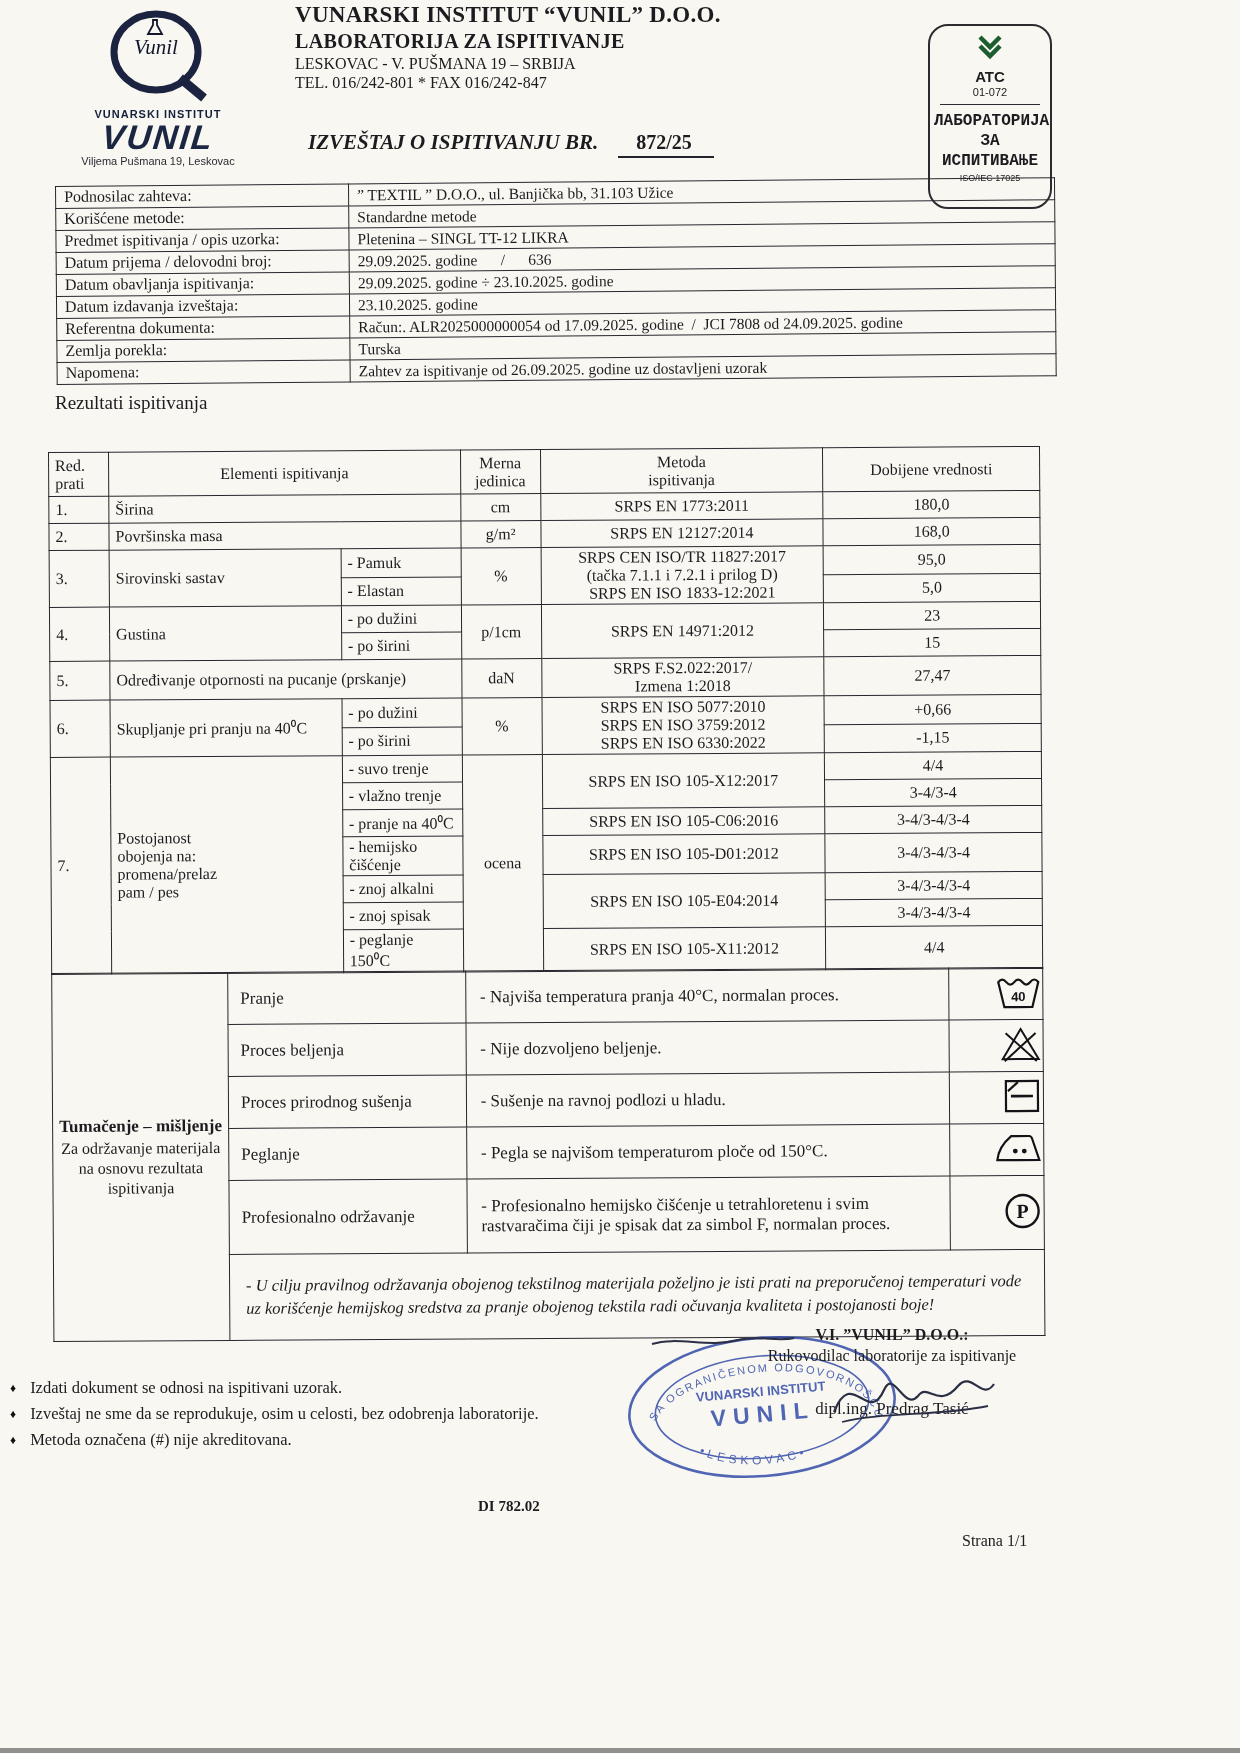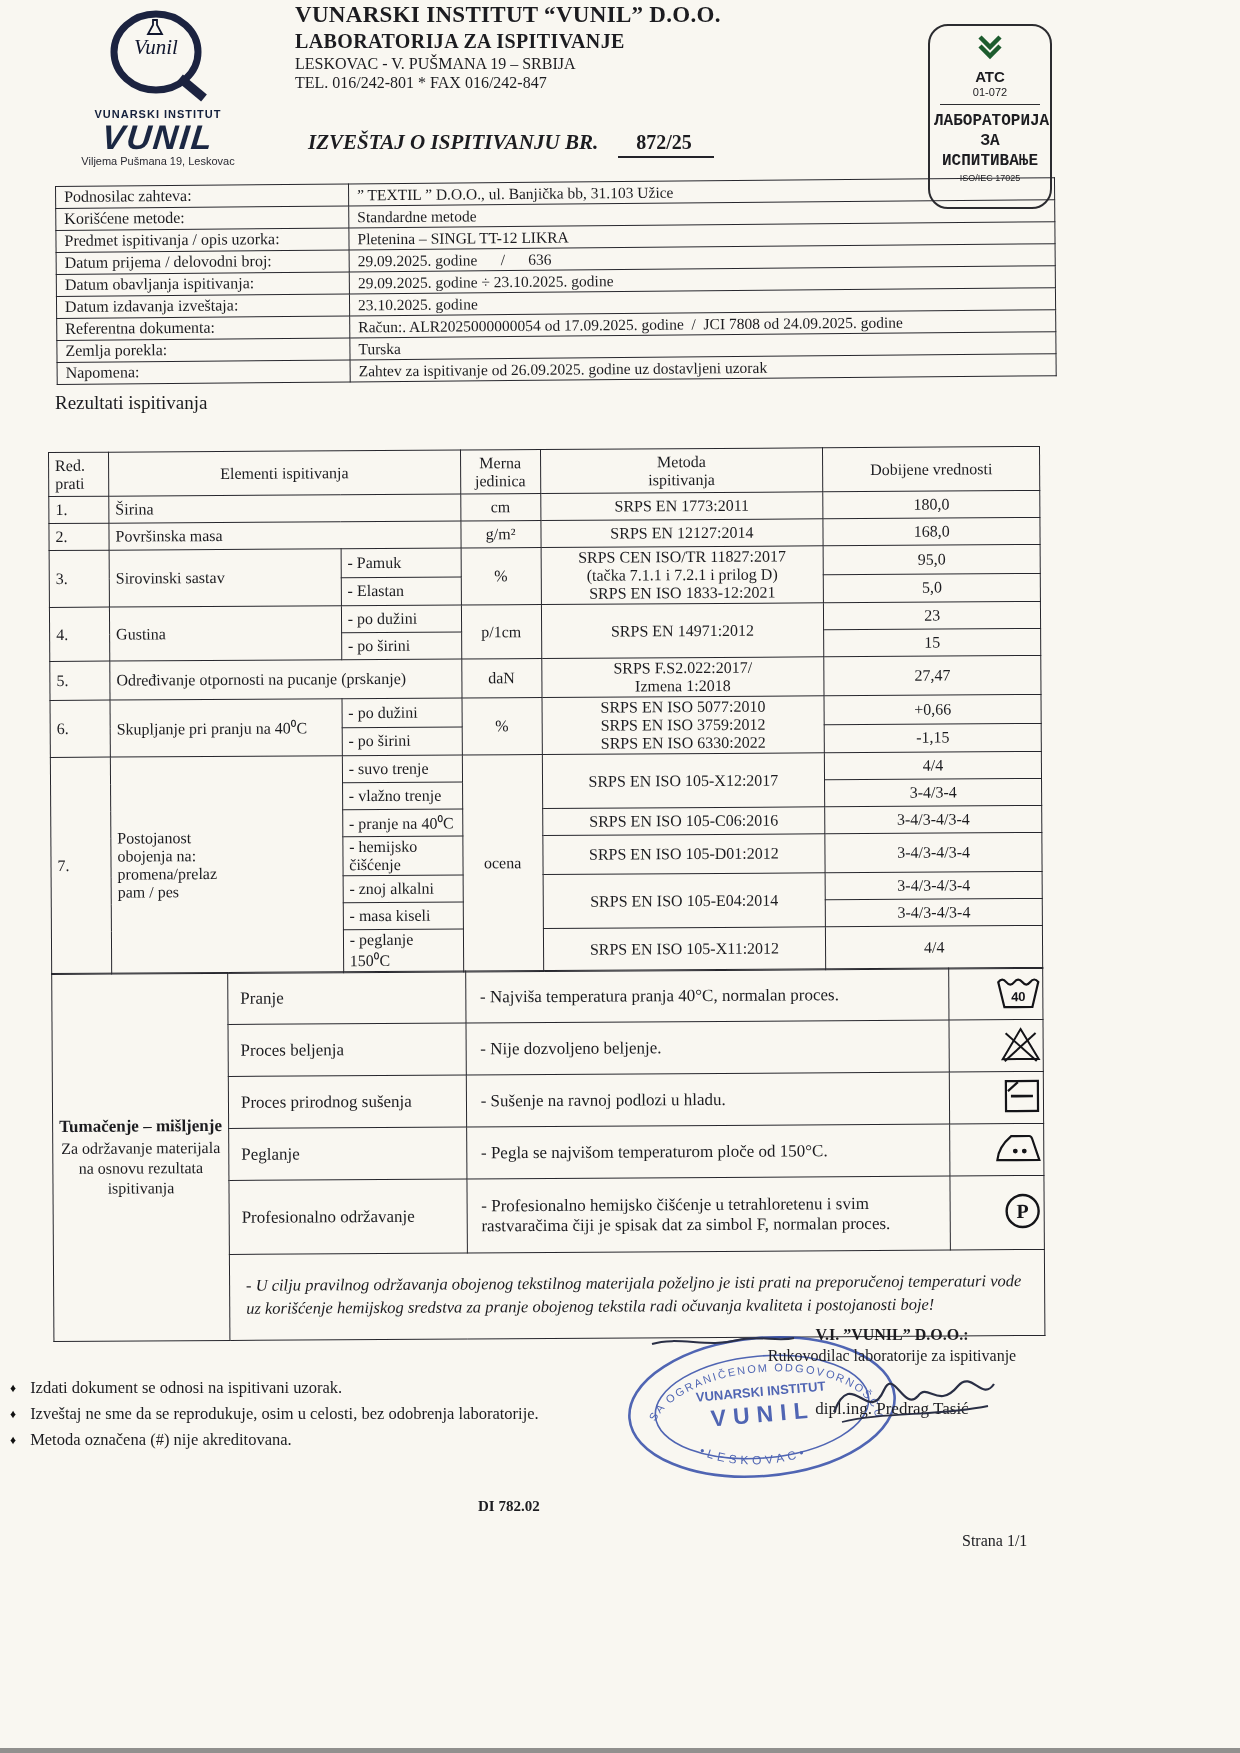--- a/index.html
+++ b/index.html
@@ -287,21 +287,21 @@
         <td class="cell-l">- hemijsko čišćenje</td>
         <td class="method">SRPS EN ISO 105-D01:2012</td>
         <td class="cell-c">3-4/3-4/3-4</td>
       </tr>
       <tr>
         <td class="cell-l">- znoj alkalni</td>
         <td class="method" rowspan="2">SRPS EN ISO 105-E04:2014</td>
         <td class="cell-c">3-4/3-4/3-4</td>
       </tr>
       <tr>
-        <td class="cell-l">- masa kiseli</td>
+        <td class="cell-l">- znoj spisak</td>
         <td class="cell-c">3-4/3-4/3-4</td>
       </tr>
       <tr>
         <td class="cell-l">- peglanje 150⁰C</td>
         <td class="method">SRPS EN ISO 105-X11:2012</td>
         <td class="cell-c">4/4</td>
       </tr>
     </tbody>
       </table>
 

